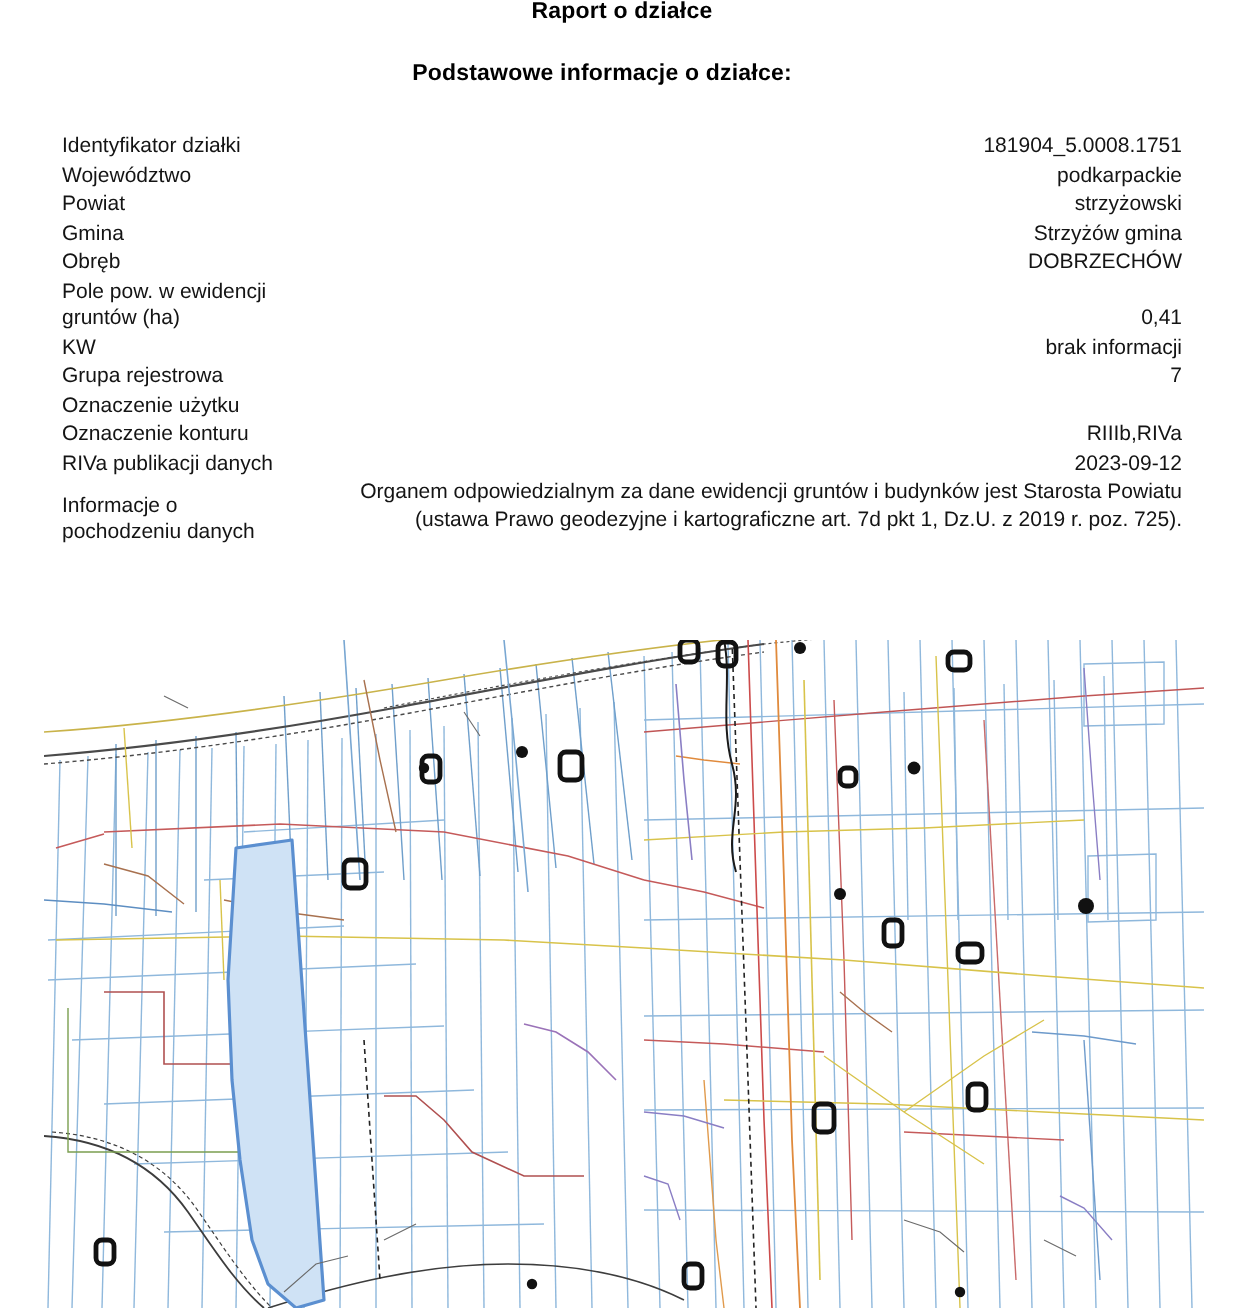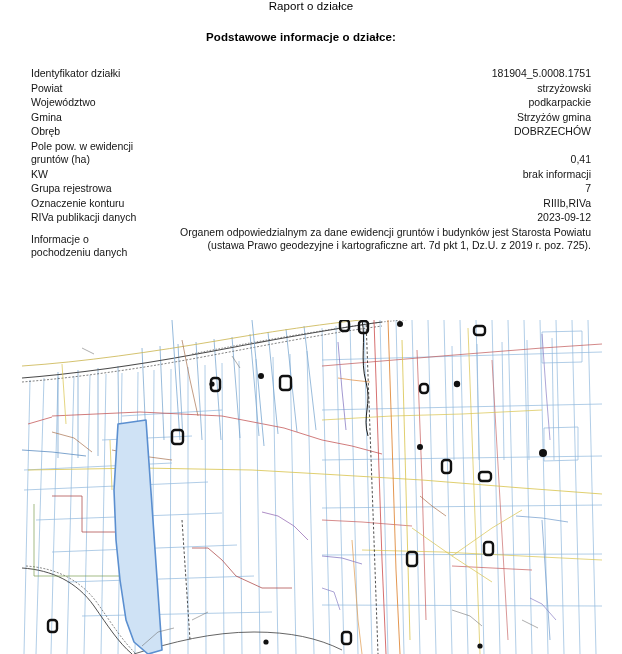--- a/index.html
+++ b/index.html
@@ -19,21 +19,21 @@
     position: absolute;
     inset: 0;
   }
   .title-main {
     position: absolute;
     top: 0px;
     left: 0;
     width: 622px;
     text-align: center;
     font-size: 11.5px;
-    font-weight: normal;
+    font-weight: bold;
     letter-spacing: 0.1px;
   }
   .title-sub {
     position: absolute;
     top: 31px;
     left: 0;
     width: 602px;
     text-align: center;
     font-size: 11.5px;
     font-weight: bold;
@@ -102,46 +102,50 @@
   <div class="title-main">Raport o działce</div>
   <div class="title-sub">Podstawowe informacje o działce:</div>
 
   <table class="info-table">
     <tbody>
       <tr>
         <td class="lbl">Identyfikator działki</td>
         <td class="val">181904_5.0008.1751</td>
       </tr>
       <tr>
+        <td class="lbl">Województwo</td>
+        <td class="val">podkarpackie</td>
+      </tr>
+      <tr>
         <td class="lbl">Powiat</td>
         <td class="val">strzyżowski</td>
-      </tr>
-      <tr>
-        <td class="lbl">Województwo</td>
-        <td class="val">podkarpackie</td>
       </tr>
       <tr>
         <td class="lbl">Gmina</td>
         <td class="val">Strzyżów gmina</td>
       </tr>
       <tr>
         <td class="lbl">Obręb</td>
         <td class="val">DOBRZECHÓW</td>
       </tr>
       <tr class="two-line">
         <td class="lbl">Pole pow. w ewidencji gruntów (ha)</td>
         <td class="val">0,41</td>
       </tr>
       <tr>
         <td class="lbl">KW</td>
         <td class="val">brak informacji</td>
       </tr>
       <tr>
         <td class="lbl">Grupa rejestrowa</td>
         <td class="val">7</td>
+      </tr>
+      <tr>
+        <td class="lbl">Oznaczenie użytku</td>
+        <td class="val"></td>
       </tr>
       <tr>
         <td class="lbl">Oznaczenie konturu</td>
         <td class="val">RIIIb,RIVa</td>
       </tr>
       <tr>
         <td class="lbl">RIVa publikacji danych</td>
         <td class="val">2023-09-12</td>
       </tr>
       <tr class="para">

